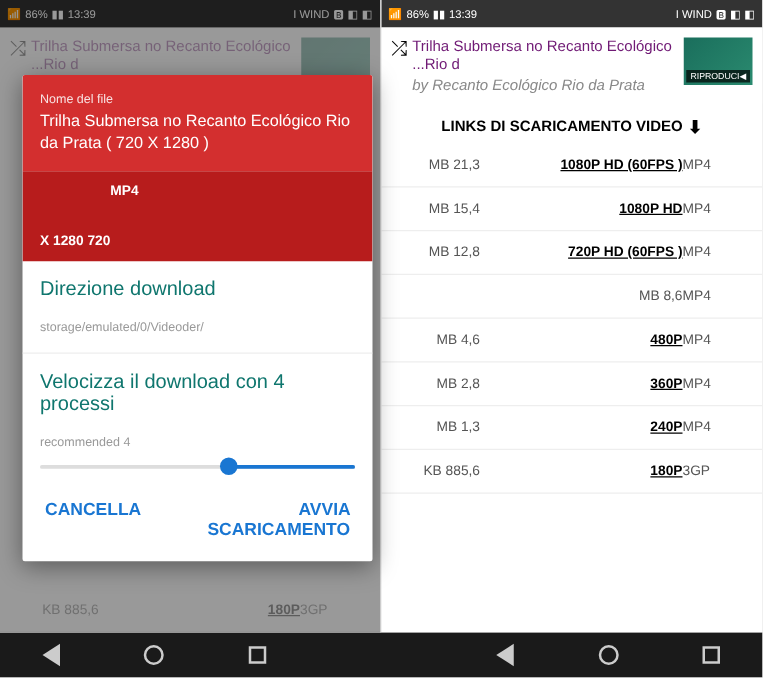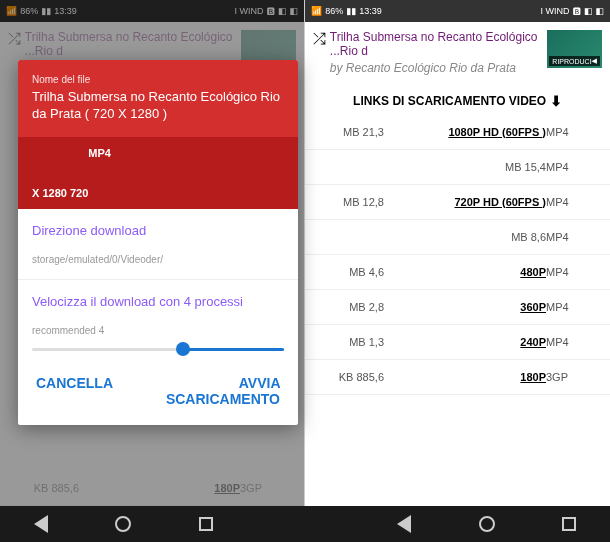--- a/index.html
+++ b/index.html
@@ -31,21 +31,21 @@
     .overlay { position: absolute; inset: 0; background: rgba(0,0,0,0.4); z-index: 5; }
     .dialog { position: absolute; left: 18px; right: 6px; top: 60px; background: #fff; z-index: 10; border-radius: 2px; box-shadow: 0 4px 20px rgba(0,0,0,0.4); overflow: hidden; }
     .dialog-red { background: #d32f2f; color: #fff; padding: 14px; text-align: left; }
     .dialog-red .lbl { font-size: 10px; opacity: 0.85; }
     .dialog-red .fname { font-size: 13px; margin-top: 4px; line-height: 1.3; }
     .dialog-red-bar { background: #b71c1c; color: #fff; padding: 10px 14px; display: flex; font-size: 11px; }
     .dialog-red-bar .fmt { flex: 1; text-align: left; font-weight: bold; }
     .dialog-red-bar .res { font-weight: bold; margin-top: 40px; }
     
     .dialog-section { padding: 14px; text-align: left; border-bottom: 1px solid #eee; }
-    .dialog-section .s-title { font-size: 13px; color: #8b5cf6; }
+    .dialog-section .s-title { font-size: 16px; color: #0f766e; }
     .dialog-section .s-sub { font-size: 10px; color: #999; margin-top: 16px; }
     
     .slider-area { padding: 8px 14px 6px; }
     .slider-track { height: 3px; background: #ddd; position: relative; border-radius: 2px; direction: ltr; }
     .slider-fill { position: absolute; right: 0; height: 100%; background: #1976d2; width: 40%; border-radius: 2px; }
     .slider-thumb { position: absolute; right: 40%; top: 50%; width: 14px; height: 14px; background: #1976d2; border-radius: 50%; transform: translate(50%, -50%); }
     
     .dialog-actions { display: flex; justify-content: flex-start; padding: 12px 8px; gap: 4px; }
     .dialog-actions .btn { color: #1976d2; font-size: 14px; font-weight: bold; padding: 6px 10px; }
     
@@ -91,20 +91,21 @@
       <span>LINKS DI SCARICAMENTO VIDEO</span>
     </div>
     <div class="list" id="list-right">
         <div class="row">
           <span class="fmt">MP4</span>
           <span class="res">1080P HD (60FPS )</span>
           <span class="size">21,3 MB</span>
         </div>
         <div class="row">
           <span class="fmt">MP4</span>
+          <span class="res">1080P HD</span>
           <span class="size">15,4 MB</span>
         </div>
         <div class="row">
           <span class="fmt">MP4</span>
           <span class="res">720P HD (60FPS )</span>
           <span class="size">12,8 MB</span>
         </div>
         <div class="row">
           <span class="fmt">MP4</span>
           <span class="size">8,6 MB</span>

